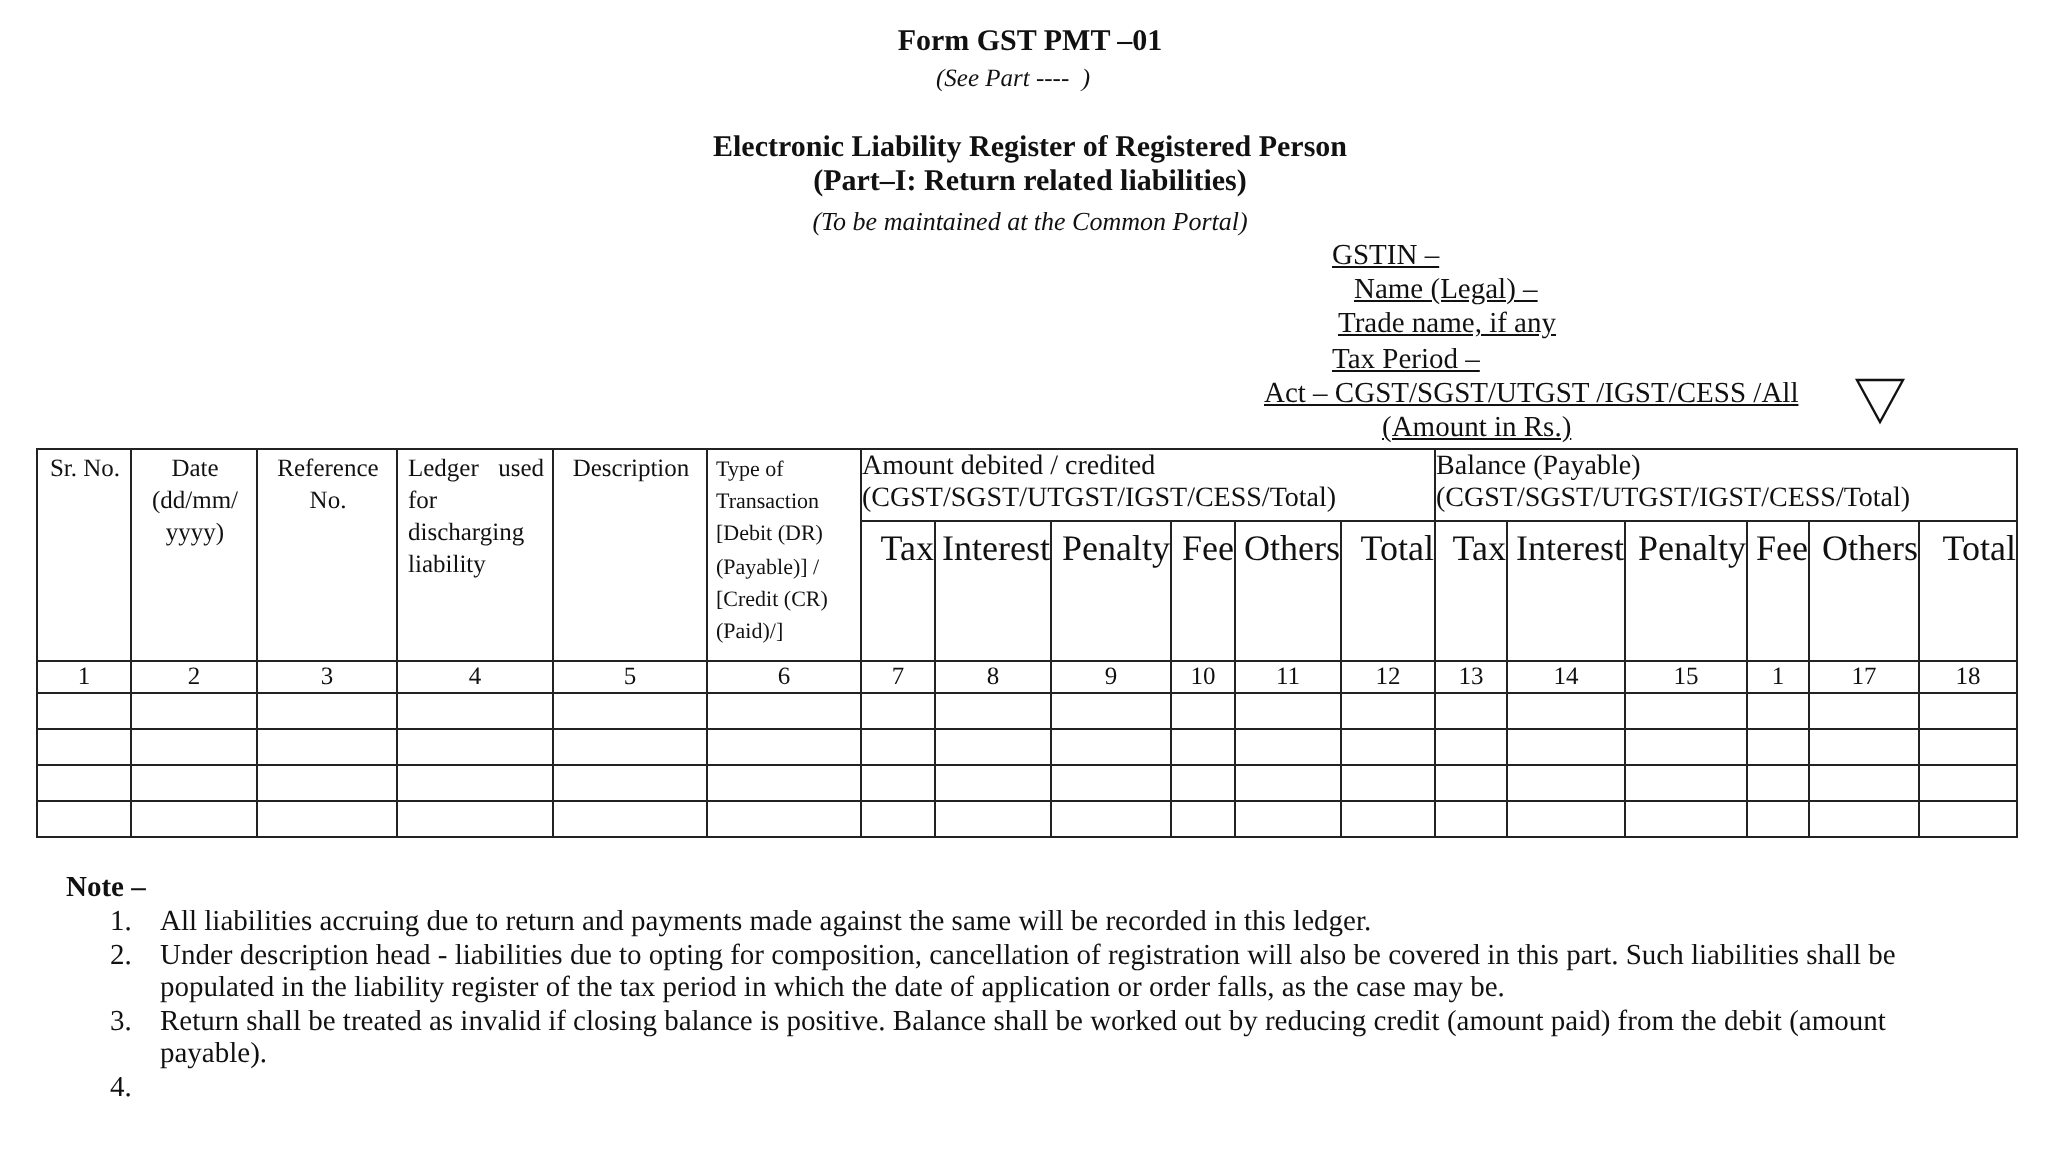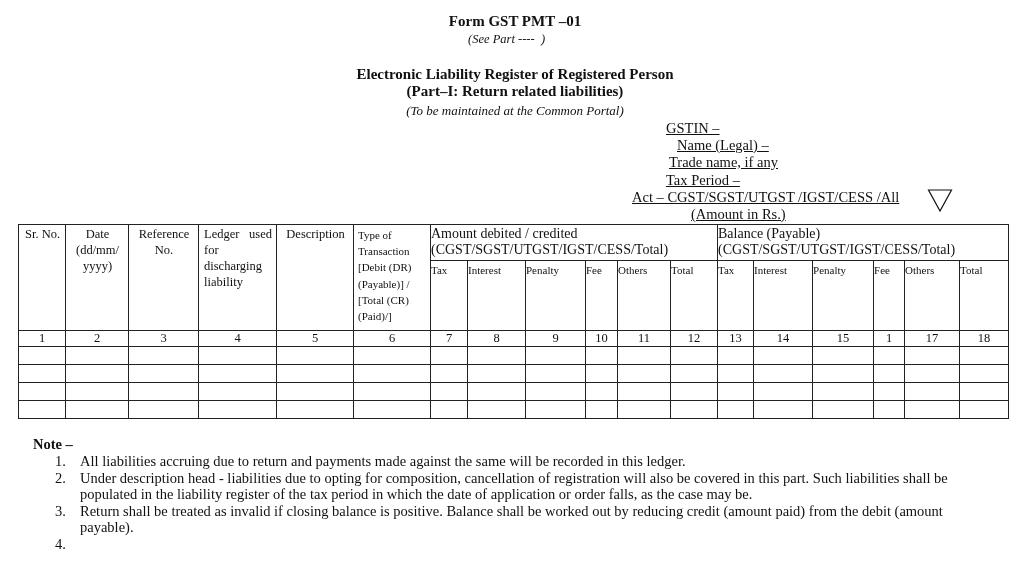--- a/index.html
+++ b/index.html
@@ -24,21 +24,21 @@
   table.ledger {
     position: absolute; top: 224px; left: 18px; width: 990px;
     border-collapse: collapse; table-layout: fixed;
   }
   table.ledger td, table.ledger th {
     border: 1px solid #222; padding: 0; vertical-align: top; font-weight: normal;
   }
   .h-left { font-size: 12.5px; line-height: 16px; text-align: center; padding: 1px 4px 0 5px !important; }
   .h-small { font-size: 11px; line-height: 16.2px; text-align: left; padding: 2px 3px 0 4px !important; }
   .h-group { font-size: 14px; line-height: 16px; text-align: left; height: 34px; padding-top: 1px !important; }
-  .h-sub { font-size: 11px; text-align: left; padding-top: 3px !important; }
+  .h-sub { font-size: 18px; text-align: right; padding-top: 3px !important; }
   .h-just { text-align: justify; text-align-last: left; }
   .num-row td { font-size: 12.5px; text-align: center; height: 15px; line-height: 15px; }
   .data-row td { height: 17px; }
 
   .note-head { top: 436px; left: 33px; font-weight: bold; font-size: 14.5px; }
   .notes { top: 453px; left: 55px; width: 940px; margin: 0; padding: 0; list-style: none; font-size: 14.5px; line-height: 16.5px; }
   .notes li { position: relative; padding-left: 25px; }
   .notes .n { position: absolute; left: 0; top: 0; }
 </style>
 </head>
@@ -89,21 +89,21 @@
     <tr>
       <th rowspan="2" class="h-left" style="height:104px">Sr. No.</th>
       <th rowspan="2" class="h-left">
         <div>Date</div>
         <div>(dd/mm/</div>
         <div>yyyy)</div>
       </th>
       <th rowspan="2" class="h-left">Reference No.</th>
       <th rowspan="2" class="h-left h-just">Ledger used for discharging liability</th>
       <th rowspan="2" class="h-left">Description</th>
-      <th rowspan="2" class="h-small">Type of Transaction [Debit (DR) (Payable)] / [Total (CR) (Paid)/]</th>
+      <th rowspan="2" class="h-small">Type of Transaction [Debit (DR) (Payable)] / [Credit (CR) (Paid)/]</th>
       <th colspan="6" class="h-group">
         <div>Amount debited / credited</div>
         <div>(CGST/SGST/UTGST/IGST/CESS/Total)</div>
       </th>
       <th colspan="6" class="h-group">
         <div>Balance (Payable)</div>
         <div>(CGST/SGST/UTGST/IGST/CESS/Total)</div>
       </th>
     </tr>
     <tr>

